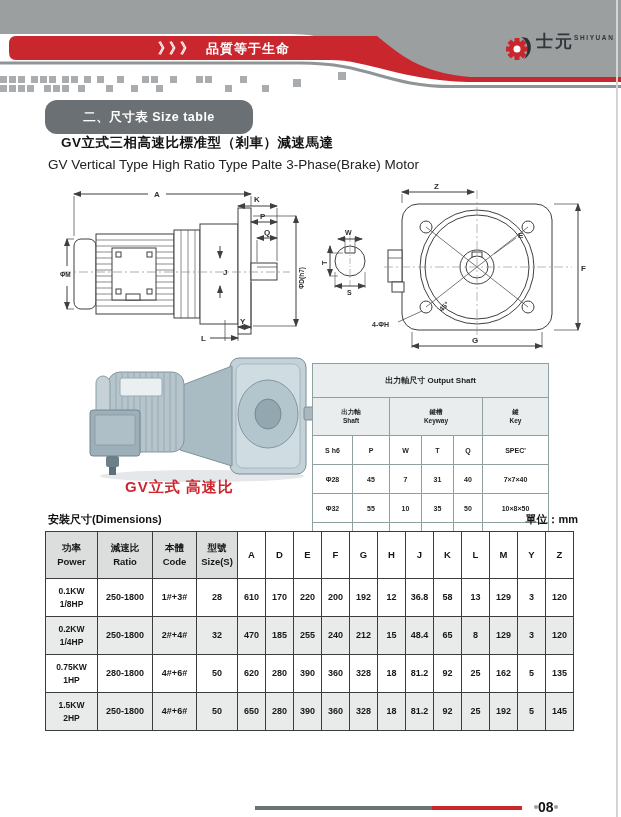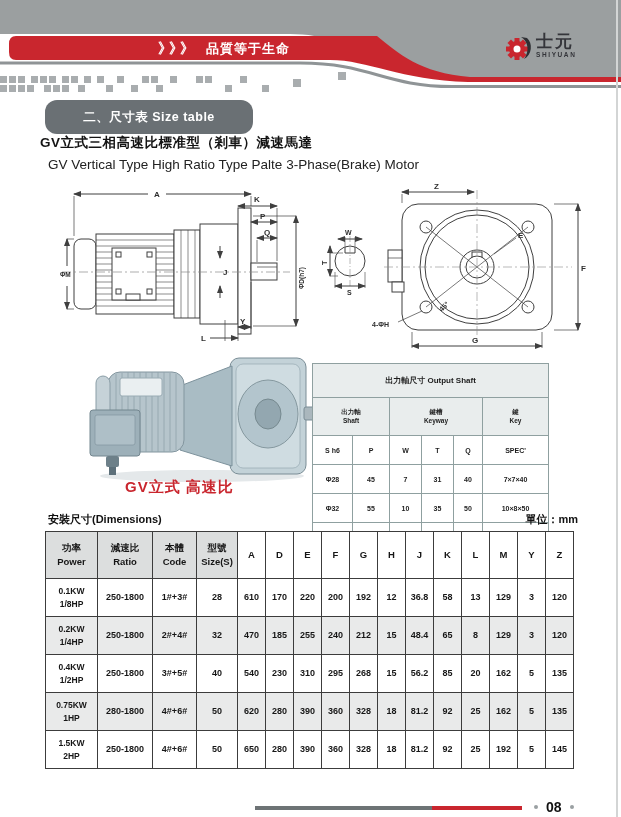--- a/index.html
+++ b/index.html
@@ -7,29 +7,29 @@
        font-family:"Liberation Sans","DejaVu Sans",sans-serif;}
   .page{position:absolute;left:0;top:0;width:621px;height:817px;background:#fff;}
   .page-edge{position:absolute;left:616px;top:0;width:2px;height:817px;background:#d3d5d5;}
 
   
   .hdr-svg{position:absolute;left:0;top:0;}
   .slogan{position:absolute;left:158px;top:40px;display:flex;align-items:center;gap:15px;color:#fff;}
   .slogan .chev{font-size:14px;font-weight:900;letter-spacing:-3px;}
   .slogan .txt{font-size:13px;font-weight:bold;letter-spacing:1px;}
   .logo{position:absolute;left:504px;top:33px;display:flex;align-items:flex-start;gap:2px;}
-  .logo-names{display:flex;flex-direction:column;line-height:1;}
+  .logo-names{display:flex;flex-direction:row;line-height:1;}
   .logo-cn{font-size:17px;font-weight:bold;color:#34353a;letter-spacing:2px;}
   .logo-en{font-size:6.5px;font-weight:bold;color:#34353a;letter-spacing:1.6px;margin-top:2px;}
 
   .pill{position:absolute;left:45px;top:100px;width:208px;height:34px;background:#6a7074;
         border-radius:12px;color:#fff;font-size:12.5px;font-weight:bold;
         display:flex;align-items:center;justify-content:center;letter-spacing:0.5px;}
 
-  .title-cn{position:absolute;left:40px;top:134px;font-size:13.5px;font-weight:bold;color:#141414;letter-spacing:0.5px;}
+  .title-cn{position:absolute;left:61px;top:134px;font-size:13.5px;font-weight:bold;color:#141414;letter-spacing:0.5px;}
   .title-en{position:absolute;left:48px;top:157px;font-size:13.5px;color:#222;}
 
   .draw{position:absolute;}
   .photo-caption{position:absolute;left:125px;top:478px;color:#c9262e;font-size:15px;font-weight:bold;letter-spacing:1px;}
 
   
   .shaft-table{position:absolute;left:312px;top:363px;width:236px;border-collapse:collapse;table-layout:fixed;background:#fff;}
   .shaft-table th,.shaft-table td{border:1px solid #8fa0a0;text-align:center;vertical-align:middle;
         padding:8px;font-weight:bold;color:#1d1d1d;white-space:pre-line;}
   .shaft-table .tt{height:17px;font-size:8px;background:#e9eded;}
@@ -46,21 +46,21 @@
         padding:0;white-space:pre-line;color:#161616;font-weight:bold;line-height:1.45;}
   .dim-table thead th{height:46px;font-size:9.5px;background:#fff;}
   .dim-table thead th:nth-child(-n+4){background:#dcdede;}
   .dim-table tbody td{height:37px;font-size:9px;}
   .dim-table tbody td:first-child{font-size:8.5px;}
   .dim-table tbody tr:nth-child(even) td{background:#e9eaea;}
 
   
   .footer-gray{position:absolute;left:255px;top:806px;width:177px;height:4px;background:#6d7375;}
   .footer-red{position:absolute;left:432px;top:806px;width:90px;height:4px;background:#c9262e;}
-  .footer-page{position:absolute;left:534px;top:799px;display:flex;align-items:center;gap:8px;}
+  .footer-page{position:absolute;left:534px;top:799px;display:flex;align-items:center;}
   .footer-dot{width:4px;height:4px;border-radius:50%;background:#9aa0a2;}
   .footer-num{font-size:14px;font-weight:bold;color:#111;}
 
   svg text{font-family:"Liberation Sans","DejaVu Sans",sans-serif;}
 </style>
 </head>
 <body>
 
 <div class="page">
 
@@ -413,39 +413,20 @@
           <td>212</td>
           <td>15</td>
           <td>48.4</td>
           <td>65</td>
           <td>8</td>
           <td>129</td>
           <td>3</td>
           <td>120</td>
         </tr>
         <tr>
-          <td>0.4KW
-1/2HP</td>
-          <td>250-1800</td>
-          <td>3#+5#</td>
-          <td>40</td>
-          <td>540</td>
-          <td>230</td>
-          <td>310</td>
-          <td>295</td>
-          <td>268</td>
-          <td>15</td>
-          <td>56.2</td>
-          <td>85</td>
-          <td>20</td>
-          <td>162</td>
-          <td>5</td>
-          <td>135</td>
-        </tr>
-        <tr>
           <td>0.75KW
 1HP</td>
           <td>280-1800</td>
           <td>4#+6#</td>
           <td>50</td>
           <td>620</td>
           <td>280</td>
           <td>390</td>
           <td>360</td>
           <td>328</td>

